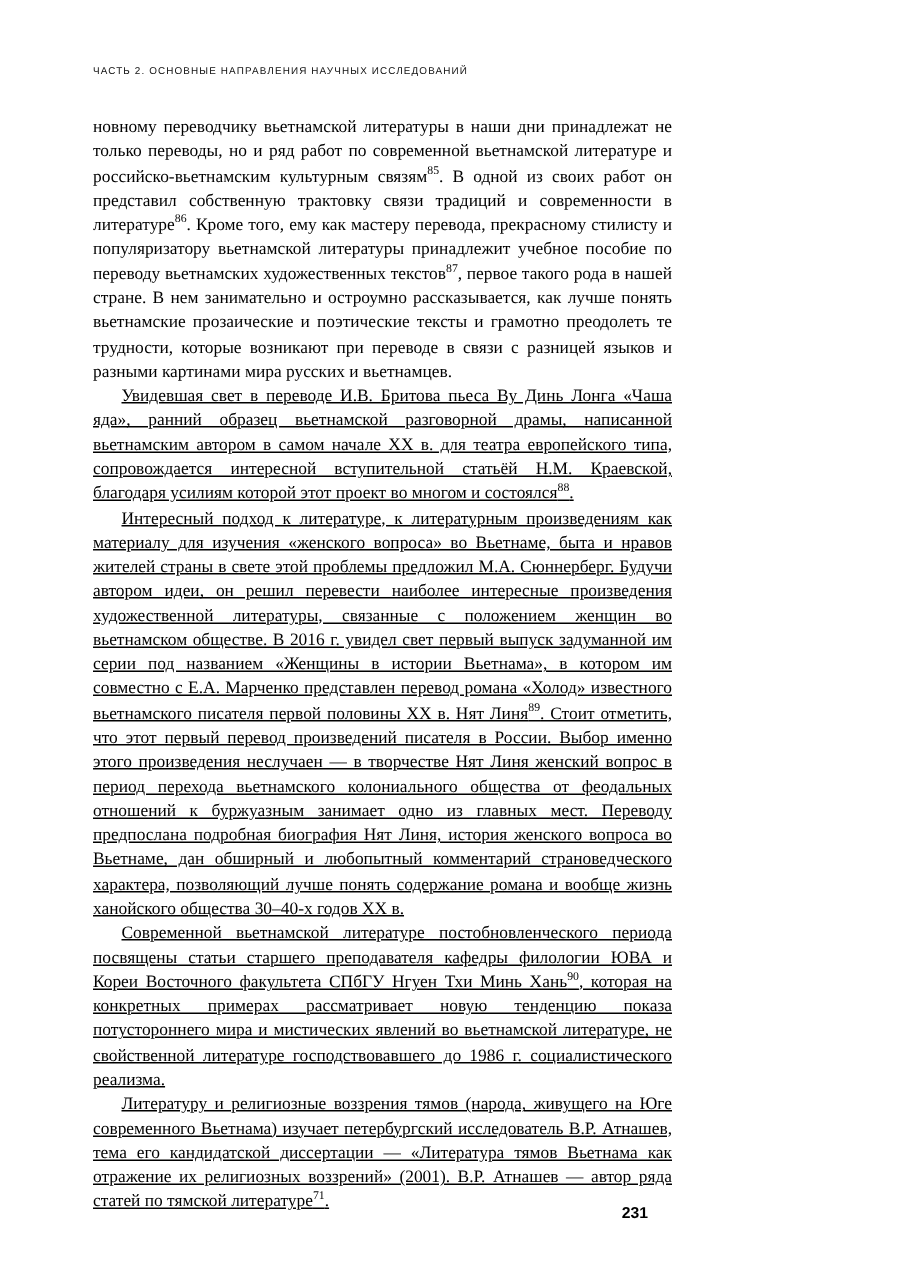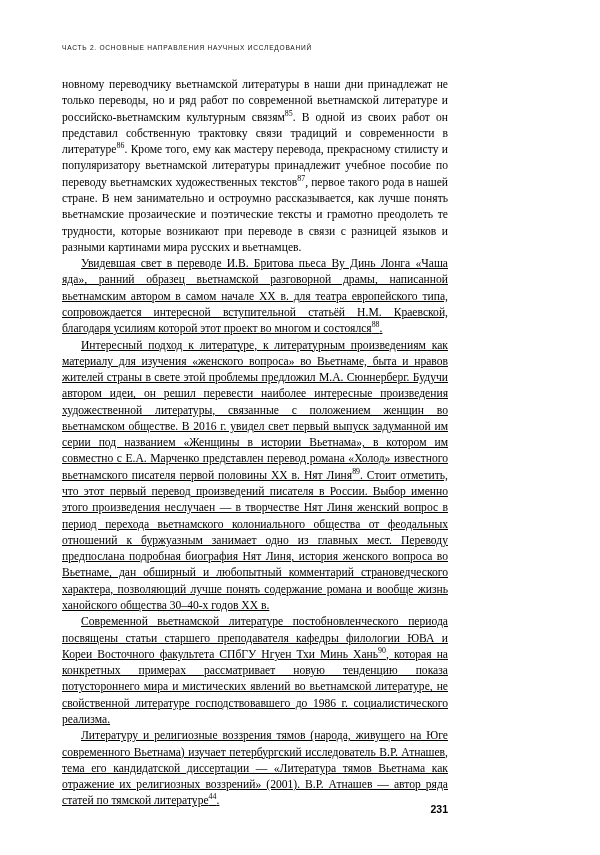--- a/index.html
+++ b/index.html
@@ -49,38 +49,38 @@
     text-indent: 19px;
     text-decoration: underline;
   }
   sup {
     font-size: 0.68em;
     vertical-align: super;
     line-height: 0;
   }
   .page-number {
     position: absolute;
-    right: 62px;
+    right: 78px;
     bottom: 40px;
     font-family: "Liberation Sans", sans-serif;
     font-size: 10.5px;
     font-weight: bold;
     color: #000000;
   }
 </style>
 </head>
 <body>
 
 <div class="page">
 
   <div class="running-head">Часть 2. Основные направления научных исследований</div>
 
   <div class="body-text">
       <p>новному переводчику вьетнамской литературы в наши дни принадлежат не только переводы, но и ряд работ по современной вьетнамской литературе и российско-вьетнамским культурным связям<sup>85</sup>. В одной из своих работ он представил собственную трактовку связи традиций и современности в литературе<sup>86</sup>. Кроме того, ему как мастеру перевода, прекрасному стилисту и популяризатору вьетнамской литературы принадлежит учебное пособие по переводу вьетнамских художественных текстов<sup>87</sup>, первое такого рода в нашей стране. В нем занимательно и остроумно рассказывается, как лучше понять вьетнамские прозаические и поэтические тексты и грамотно преодолеть те трудности, которые возникают при переводе в связи с разницей языков и разными картинами мира русских и вьетнамцев.</p>
       <p class="indent">Увидевшая свет в переводе И.В. Бритова пьеса Ву Динь Лонга «Чаша яда», ранний образец вьетнамской разговорной драмы, написанной вьетнамским автором в самом начале XX в. для театра европейского типа, сопровождается интересной вступительной статьёй Н.М. Краевской, благодаря усилиям которой этот проект во многом и состоялся<sup>88</sup>.</p>
       <p class="indent">Интересный подход к литературе, к литературным произведениям как материалу для изучения «женского вопроса» во Вьетнаме, быта и нравов жителей страны в свете этой проблемы предложил М.А. Сюннерберг. Будучи автором идеи, он решил перевести наиболее интересные произведения художественной литературы, связанные с положением женщин во вьетнамском обществе. В 2016 г. увидел свет первый выпуск задуманной им серии под названием «Женщины в истории Вьетнама», в котором им совместно с Е.А. Марченко представлен перевод романа «Холод» известного вьетнамского писателя первой половины XX в. Нят Линя<sup>89</sup>. Стоит отметить, что этот первый перевод произведений писателя в России. Выбор именно этого произведения неслучаен — в творчестве Нят Линя женский вопрос в период перехода вьетнамского колониального общества от феодальных отношений к буржуазным занимает одно из главных мест. Переводу предпослана подробная биография Нят Линя, история женского вопроса во Вьетнаме, дан обширный и любопытный комментарий страноведческого характера, позволяющий лучше понять содержание романа и вообще жизнь ханойского общества 30–40-х годов XX в.</p>
       <p class="indent">Современной вьетнамской литературе постобновленческого периода посвящены статьи старшего преподавателя кафедры филологии ЮВА и Кореи Восточного факультета СПбГУ Нгуен Тхи Минь Хань<sup>90</sup>, которая на конкретных примерах рассматривает новую тенденцию показа потустороннего мира и мистических явлений во вьетнамской литературе, не свойственной литературе господствовавшего до 1986 г. социалистического реализма.</p>
-      <p class="indent">Литературу и религиозные воззрения тямов (народа, живущего на Юге современного Вьетнама) изучает петербургский исследователь В.Р. Атнашев, тема его кандидатской диссертации — «Литература тямов Вьетнама как отражение их религиозных воззрений» (2001). В.Р. Атнашев — автор ряда статей по тямской литературе<sup>44</sup>.</p>
+      <p class="indent">Литературу и религиозные воззрения тямов (народа, живущего на Юге современного Вьетнама) изучает петербургский исследователь В.Р. Атнашев, тема его кандидатской диссертации — «Литература тямов Вьетнама как отражение их религиозных воззрений» (2001). В.Р. Атнашев — автор ряда статей по тямской литературе<sup>71</sup>.</p>
     </div>
 
   <div class="page-number">231</div>
 
 </div>
 
 </body></html>

